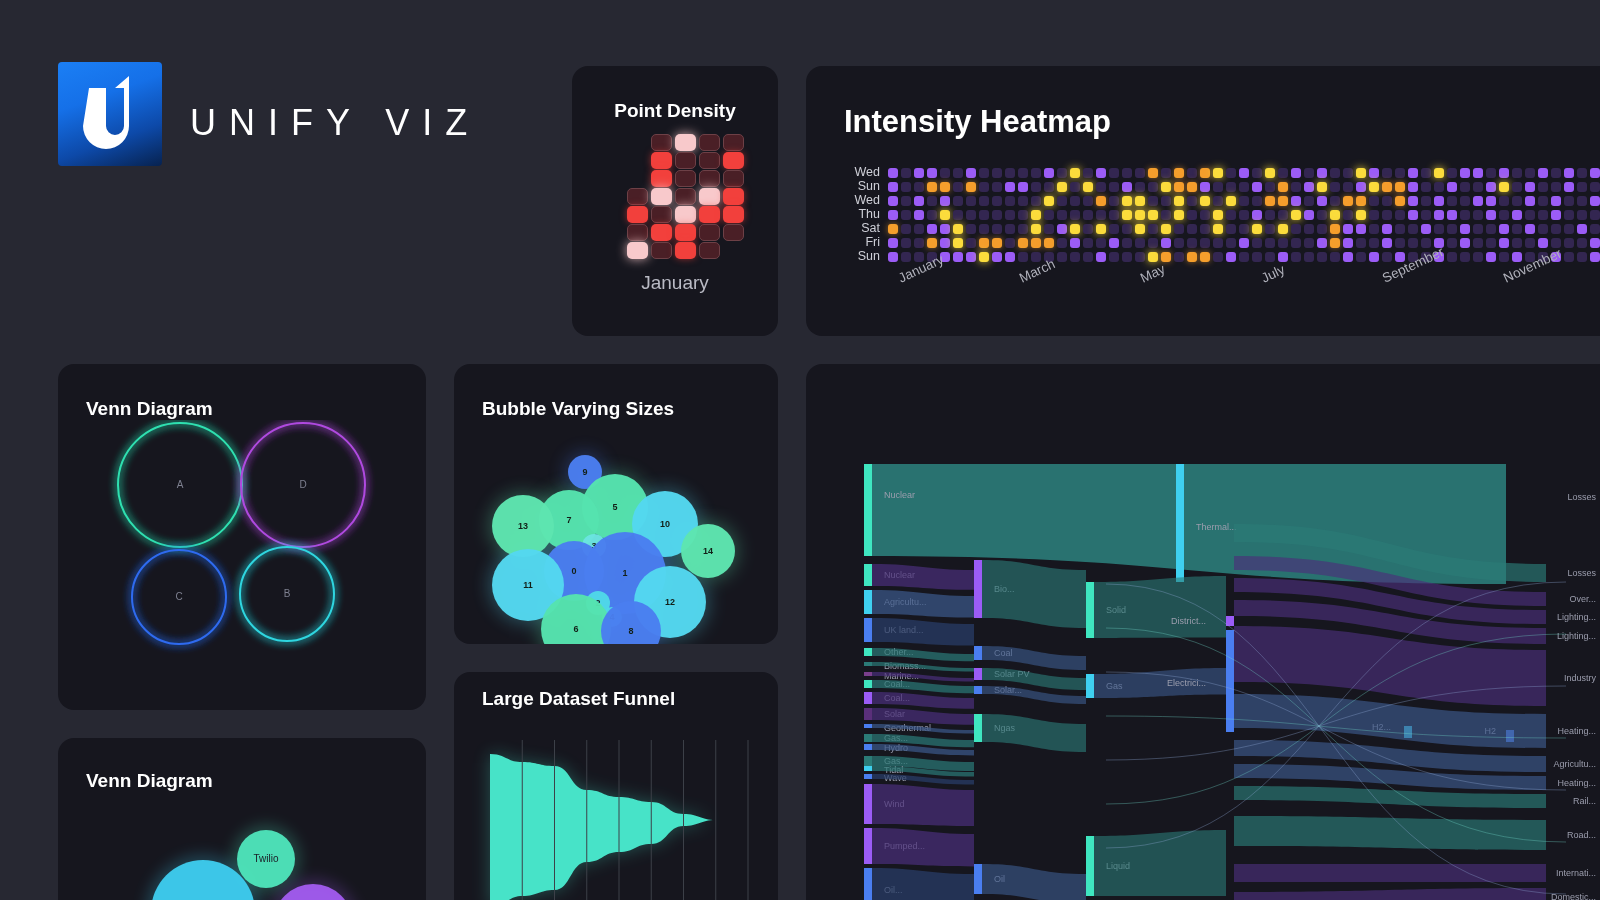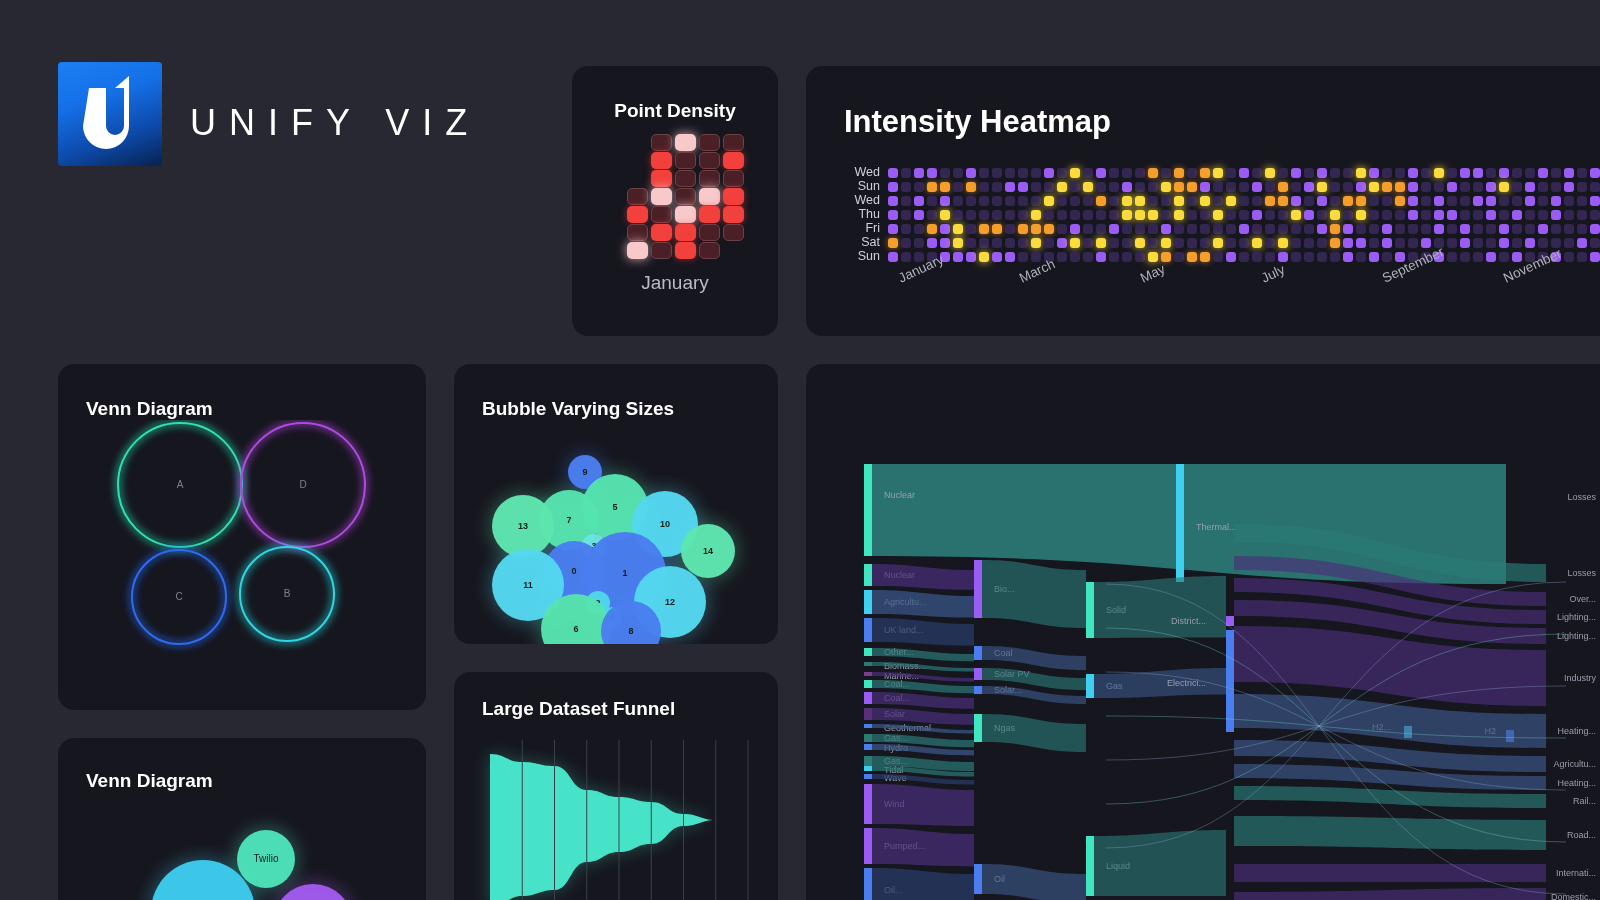--- a/index.html
+++ b/index.html
@@ -78,21 +78,21 @@
   .venn2-label { fill: #1b1b24; font-size: 10px; font-family: "Liberation Sans", sans-serif; }
 
   
   #card-bubble { left: 454px; top: 364px; width: 324px; height: 280px; }
   #card-bubble .card-title { position: absolute; left: 28px; top: 34px; }
   .bub-svg { position: absolute; left: 0; top: 52px; }
   .bub-label { font-size: 9px; font-weight: 700; fill: #132018; font-family: "Liberation Sans", sans-serif; }
 
   
   #card-funnel { left: 454px; top: 672px; width: 324px; height: 266px; }
-  #card-funnel .card-title { position: absolute; left: 28px; top: 26px; }
+  #card-funnel .card-title { position: absolute; left: 28px; top: 16px; }
   .fun-svg { position: absolute; left: 0; top: 68px; }
 
   
   #card-sankey { left: 806px; top: 364px; width: 810px; height: 574px; }
   #card-sankey .card-title { position: absolute; left: 38px; top: 54px; }
   .sank-svg { position: absolute; left: 0; top: 100px; }
   .sank-label { fill: #9b9dad; font-size: 9px; font-family: "Liberation Sans", sans-serif; }
   .sank-label-r { fill: #9b9dad; font-size: 9px; text-anchor: end; font-family: "Liberation Sans", sans-serif; }
 </style>
 </head>
@@ -384,137 +384,137 @@
             <div class="heat-cell" style="background: rgb(155, 92, 246); box-shadow: none;"></div>
             <div class="heat-cell" style="background: rgb(51, 38, 81); box-shadow: none;"></div>
             <div class="heat-cell" style="background: rgb(51, 38, 81); box-shadow: none;"></div>
             <div class="heat-cell" style="background: rgb(155, 92, 246); box-shadow: none;"></div>
             <div class="heat-cell" style="background: rgb(51, 38, 81); box-shadow: none;"></div>
             <div class="heat-cell" style="background: rgb(51, 38, 81); box-shadow: none;"></div>
             <div class="heat-cell" style="background: rgb(51, 38, 81); box-shadow: none;"></div>
           </div>
         </div>
         <div class="heat-row">
-          <div class="heat-label">Fri</div>
+          <div class="heat-label">Sat</div>
           <div class="heat-cells">
-            <div class="heat-cell" style="background: rgb(155, 92, 246); box-shadow: none;"></div>
-            <div class="heat-cell" style="background: rgb(51, 38, 81); box-shadow: none;"></div>
-            <div class="heat-cell" style="background: rgb(51, 38, 81); box-shadow: none;"></div>
-            <div class="heat-cell" style="background: rgb(245, 158, 44); box-shadow: rgba(245, 158, 44, 0.6) 0px 0px 6px;"></div>
-            <div class="heat-cell" style="background: rgb(155, 92, 246); box-shadow: none;"></div>
-            <div class="heat-cell" style="background: rgb(251, 220, 60); box-shadow: rgba(251, 220, 60, 0.9) 0px 0px 9px;"></div>
-            <div class="heat-cell" style="background: rgb(51, 38, 81); box-shadow: none;"></div>
-            <div class="heat-cell" style="background: rgb(245, 158, 44); box-shadow: rgba(245, 158, 44, 0.6) 0px 0px 6px;"></div>
-            <div class="heat-cell" style="background: rgb(245, 158, 44); box-shadow: rgba(245, 158, 44, 0.6) 0px 0px 6px;"></div>
-            <div class="heat-cell" style="background: rgb(51, 38, 81); box-shadow: none;"></div>
-            <div class="heat-cell" style="background: rgb(245, 158, 44); box-shadow: rgba(245, 158, 44, 0.6) 0px 0px 6px;"></div>
-            <div class="heat-cell" style="background: rgb(245, 158, 44); box-shadow: rgba(245, 158, 44, 0.6) 0px 0px 6px;"></div>
-            <div class="heat-cell" style="background: rgb(245, 158, 44); box-shadow: rgba(245, 158, 44, 0.6) 0px 0px 6px;"></div>
-            <div class="heat-cell" style="background: rgb(51, 38, 81); box-shadow: none;"></div>
-            <div class="heat-cell" style="background: rgb(155, 92, 246); box-shadow: none;"></div>
-            <div class="heat-cell" style="background: rgb(51, 38, 81); box-shadow: none;"></div>
-            <div class="heat-cell" style="background: rgb(51, 38, 81); box-shadow: none;"></div>
-            <div class="heat-cell" style="background: rgb(155, 92, 246); box-shadow: none;"></div>
-            <div class="heat-cell" style="background: rgb(51, 38, 81); box-shadow: none;"></div>
-            <div class="heat-cell" style="background: rgb(51, 38, 81); box-shadow: none;"></div>
-            <div class="heat-cell" style="background: rgb(51, 38, 81); box-shadow: none;"></div>
-            <div class="heat-cell" style="background: rgb(155, 92, 246); box-shadow: none;"></div>
-            <div class="heat-cell" style="background: rgb(51, 38, 81); box-shadow: none;"></div>
-            <div class="heat-cell" style="background: rgb(51, 38, 81); box-shadow: none;"></div>
-            <div class="heat-cell" style="background: rgb(51, 38, 81); box-shadow: none;"></div>
-            <div class="heat-cell" style="background: rgb(51, 38, 81); box-shadow: none;"></div>
-            <div class="heat-cell" style="background: rgb(51, 38, 81); box-shadow: none;"></div>
-            <div class="heat-cell" style="background: rgb(155, 92, 246); box-shadow: none;"></div>
-            <div class="heat-cell" style="background: rgb(51, 38, 81); box-shadow: none;"></div>
-            <div class="heat-cell" style="background: rgb(51, 38, 81); box-shadow: none;"></div>
-            <div class="heat-cell" style="background: rgb(51, 38, 81); box-shadow: none;"></div>
-            <div class="heat-cell" style="background: rgb(51, 38, 81); box-shadow: none;"></div>
-            <div class="heat-cell" style="background: rgb(51, 38, 81); box-shadow: none;"></div>
-            <div class="heat-cell" style="background: rgb(155, 92, 246); box-shadow: none;"></div>
-            <div class="heat-cell" style="background: rgb(245, 158, 44); box-shadow: rgba(245, 158, 44, 0.6) 0px 0px 6px;"></div>
-            <div class="heat-cell" style="background: rgb(155, 92, 246); box-shadow: none;"></div>
-            <div class="heat-cell" style="background: rgb(51, 38, 81); box-shadow: none;"></div>
-            <div class="heat-cell" style="background: rgb(51, 38, 81); box-shadow: none;"></div>
-            <div class="heat-cell" style="background: rgb(155, 92, 246); box-shadow: none;"></div>
-            <div class="heat-cell" style="background: rgb(51, 38, 81); box-shadow: none;"></div>
-            <div class="heat-cell" style="background: rgb(51, 38, 81); box-shadow: none;"></div>
-            <div class="heat-cell" style="background: rgb(51, 38, 81); box-shadow: none;"></div>
-            <div class="heat-cell" style="background: rgb(155, 92, 246); box-shadow: none;"></div>
-            <div class="heat-cell" style="background: rgb(51, 38, 81); box-shadow: none;"></div>
-            <div class="heat-cell" style="background: rgb(155, 92, 246); box-shadow: none;"></div>
-            <div class="heat-cell" style="background: rgb(51, 38, 81); box-shadow: none;"></div>
-            <div class="heat-cell" style="background: rgb(51, 38, 81); box-shadow: none;"></div>
-            <div class="heat-cell" style="background: rgb(155, 92, 246); box-shadow: none;"></div>
-            <div class="heat-cell" style="background: rgb(51, 38, 81); box-shadow: none;"></div>
-            <div class="heat-cell" style="background: rgb(51, 38, 81); box-shadow: none;"></div>
-            <div class="heat-cell" style="background: rgb(155, 92, 246); box-shadow: none;"></div>
-            <div class="heat-cell" style="background: rgb(51, 38, 81); box-shadow: none;"></div>
-            <div class="heat-cell" style="background: rgb(51, 38, 81); box-shadow: none;"></div>
-            <div class="heat-cell" style="background: rgb(51, 38, 81); box-shadow: none;"></div>
-            <div class="heat-cell" style="background: rgb(155, 92, 246); box-shadow: none;"></div>
+            <div class="heat-cell" style="background: rgb(245, 158, 44); box-shadow: rgba(245, 158, 44, 0.6) 0px 0px 6px;"></div>
+            <div class="heat-cell" style="background: rgb(51, 38, 81); box-shadow: none;"></div>
+            <div class="heat-cell" style="background: rgb(51, 38, 81); box-shadow: none;"></div>
+            <div class="heat-cell" style="background: rgb(155, 92, 246); box-shadow: none;"></div>
+            <div class="heat-cell" style="background: rgb(155, 92, 246); box-shadow: none;"></div>
+            <div class="heat-cell" style="background: rgb(251, 220, 60); box-shadow: rgba(251, 220, 60, 0.9) 0px 0px 9px;"></div>
+            <div class="heat-cell" style="background: rgb(51, 38, 81); box-shadow: none;"></div>
+            <div class="heat-cell" style="background: rgb(51, 38, 81); box-shadow: none;"></div>
+            <div class="heat-cell" style="background: rgb(51, 38, 81); box-shadow: none;"></div>
+            <div class="heat-cell" style="background: rgb(51, 38, 81); box-shadow: none;"></div>
+            <div class="heat-cell" style="background: rgb(51, 38, 81); box-shadow: none;"></div>
+            <div class="heat-cell" style="background: rgb(251, 220, 60); box-shadow: rgba(251, 220, 60, 0.9) 0px 0px 9px;"></div>
+            <div class="heat-cell" style="background: rgb(51, 38, 81); box-shadow: none;"></div>
+            <div class="heat-cell" style="background: rgb(155, 92, 246); box-shadow: none;"></div>
+            <div class="heat-cell" style="background: rgb(251, 220, 60); box-shadow: rgba(251, 220, 60, 0.9) 0px 0px 9px;"></div>
+            <div class="heat-cell" style="background: rgb(51, 38, 81); box-shadow: none;"></div>
+            <div class="heat-cell" style="background: rgb(251, 220, 60); box-shadow: rgba(251, 220, 60, 0.9) 0px 0px 9px;"></div>
+            <div class="heat-cell" style="background: rgb(51, 38, 81); box-shadow: none;"></div>
+            <div class="heat-cell" style="background: rgb(51, 38, 81); box-shadow: none;"></div>
+            <div class="heat-cell" style="background: rgb(251, 220, 60); box-shadow: rgba(251, 220, 60, 0.9) 0px 0px 9px;"></div>
+            <div class="heat-cell" style="background: rgb(51, 38, 81); box-shadow: none;"></div>
+            <div class="heat-cell" style="background: rgb(251, 220, 60); box-shadow: rgba(251, 220, 60, 0.9) 0px 0px 9px;"></div>
+            <div class="heat-cell" style="background: rgb(51, 38, 81); box-shadow: none;"></div>
+            <div class="heat-cell" style="background: rgb(51, 38, 81); box-shadow: none;"></div>
+            <div class="heat-cell" style="background: rgb(51, 38, 81); box-shadow: none;"></div>
+            <div class="heat-cell" style="background: rgb(251, 220, 60); box-shadow: rgba(251, 220, 60, 0.9) 0px 0px 9px;"></div>
+            <div class="heat-cell" style="background: rgb(51, 38, 81); box-shadow: none;"></div>
+            <div class="heat-cell" style="background: rgb(51, 38, 81); box-shadow: none;"></div>
+            <div class="heat-cell" style="background: rgb(251, 220, 60); box-shadow: rgba(251, 220, 60, 0.9) 0px 0px 9px;"></div>
+            <div class="heat-cell" style="background: rgb(51, 38, 81); box-shadow: none;"></div>
+            <div class="heat-cell" style="background: rgb(251, 220, 60); box-shadow: rgba(251, 220, 60, 0.9) 0px 0px 9px;"></div>
+            <div class="heat-cell" style="background: rgb(51, 38, 81); box-shadow: none;"></div>
+            <div class="heat-cell" style="background: rgb(51, 38, 81); box-shadow: none;"></div>
+            <div class="heat-cell" style="background: rgb(51, 38, 81); box-shadow: none;"></div>
+            <div class="heat-cell" style="background: rgb(245, 158, 44); box-shadow: rgba(245, 158, 44, 0.6) 0px 0px 6px;"></div>
+            <div class="heat-cell" style="background: rgb(155, 92, 246); box-shadow: none;"></div>
+            <div class="heat-cell" style="background: rgb(155, 92, 246); box-shadow: none;"></div>
+            <div class="heat-cell" style="background: rgb(51, 38, 81); box-shadow: none;"></div>
+            <div class="heat-cell" style="background: rgb(155, 92, 246); box-shadow: none;"></div>
+            <div class="heat-cell" style="background: rgb(51, 38, 81); box-shadow: none;"></div>
+            <div class="heat-cell" style="background: rgb(51, 38, 81); box-shadow: none;"></div>
+            <div class="heat-cell" style="background: rgb(155, 92, 246); box-shadow: none;"></div>
+            <div class="heat-cell" style="background: rgb(51, 38, 81); box-shadow: none;"></div>
+            <div class="heat-cell" style="background: rgb(51, 38, 81); box-shadow: none;"></div>
+            <div class="heat-cell" style="background: rgb(155, 92, 246); box-shadow: none;"></div>
+            <div class="heat-cell" style="background: rgb(51, 38, 81); box-shadow: none;"></div>
+            <div class="heat-cell" style="background: rgb(51, 38, 81); box-shadow: none;"></div>
+            <div class="heat-cell" style="background: rgb(155, 92, 246); box-shadow: none;"></div>
+            <div class="heat-cell" style="background: rgb(51, 38, 81); box-shadow: none;"></div>
+            <div class="heat-cell" style="background: rgb(155, 92, 246); box-shadow: none;"></div>
+            <div class="heat-cell" style="background: rgb(51, 38, 81); box-shadow: none;"></div>
+            <div class="heat-cell" style="background: rgb(51, 38, 81); box-shadow: none;"></div>
+            <div class="heat-cell" style="background: rgb(51, 38, 81); box-shadow: none;"></div>
+            <div class="heat-cell" style="background: rgb(155, 92, 246); box-shadow: none;"></div>
+            <div class="heat-cell" style="background: rgb(51, 38, 81); box-shadow: none;"></div>
           </div>
         </div>
         <div class="heat-row">
-          <div class="heat-label">Sat</div>
+          <div class="heat-label">Fri</div>
           <div class="heat-cells">
-            <div class="heat-cell" style="background: rgb(245, 158, 44); box-shadow: rgba(245, 158, 44, 0.6) 0px 0px 6px;"></div>
-            <div class="heat-cell" style="background: rgb(51, 38, 81); box-shadow: none;"></div>
-            <div class="heat-cell" style="background: rgb(51, 38, 81); box-shadow: none;"></div>
-            <div class="heat-cell" style="background: rgb(155, 92, 246); box-shadow: none;"></div>
-            <div class="heat-cell" style="background: rgb(155, 92, 246); box-shadow: none;"></div>
-            <div class="heat-cell" style="background: rgb(251, 220, 60); box-shadow: rgba(251, 220, 60, 0.9) 0px 0px 9px;"></div>
-            <div class="heat-cell" style="background: rgb(51, 38, 81); box-shadow: none;"></div>
-            <div class="heat-cell" style="background: rgb(51, 38, 81); box-shadow: none;"></div>
-            <div class="heat-cell" style="background: rgb(51, 38, 81); box-shadow: none;"></div>
-            <div class="heat-cell" style="background: rgb(51, 38, 81); box-shadow: none;"></div>
-            <div class="heat-cell" style="background: rgb(51, 38, 81); box-shadow: none;"></div>
-            <div class="heat-cell" style="background: rgb(251, 220, 60); box-shadow: rgba(251, 220, 60, 0.9) 0px 0px 9px;"></div>
-            <div class="heat-cell" style="background: rgb(51, 38, 81); box-shadow: none;"></div>
-            <div class="heat-cell" style="background: rgb(155, 92, 246); box-shadow: none;"></div>
-            <div class="heat-cell" style="background: rgb(251, 220, 60); box-shadow: rgba(251, 220, 60, 0.9) 0px 0px 9px;"></div>
-            <div class="heat-cell" style="background: rgb(51, 38, 81); box-shadow: none;"></div>
-            <div class="heat-cell" style="background: rgb(251, 220, 60); box-shadow: rgba(251, 220, 60, 0.9) 0px 0px 9px;"></div>
-            <div class="heat-cell" style="background: rgb(51, 38, 81); box-shadow: none;"></div>
-            <div class="heat-cell" style="background: rgb(51, 38, 81); box-shadow: none;"></div>
-            <div class="heat-cell" style="background: rgb(251, 220, 60); box-shadow: rgba(251, 220, 60, 0.9) 0px 0px 9px;"></div>
-            <div class="heat-cell" style="background: rgb(51, 38, 81); box-shadow: none;"></div>
-            <div class="heat-cell" style="background: rgb(251, 220, 60); box-shadow: rgba(251, 220, 60, 0.9) 0px 0px 9px;"></div>
-            <div class="heat-cell" style="background: rgb(51, 38, 81); box-shadow: none;"></div>
-            <div class="heat-cell" style="background: rgb(51, 38, 81); box-shadow: none;"></div>
-            <div class="heat-cell" style="background: rgb(51, 38, 81); box-shadow: none;"></div>
-            <div class="heat-cell" style="background: rgb(251, 220, 60); box-shadow: rgba(251, 220, 60, 0.9) 0px 0px 9px;"></div>
-            <div class="heat-cell" style="background: rgb(51, 38, 81); box-shadow: none;"></div>
-            <div class="heat-cell" style="background: rgb(51, 38, 81); box-shadow: none;"></div>
-            <div class="heat-cell" style="background: rgb(251, 220, 60); box-shadow: rgba(251, 220, 60, 0.9) 0px 0px 9px;"></div>
-            <div class="heat-cell" style="background: rgb(51, 38, 81); box-shadow: none;"></div>
-            <div class="heat-cell" style="background: rgb(251, 220, 60); box-shadow: rgba(251, 220, 60, 0.9) 0px 0px 9px;"></div>
-            <div class="heat-cell" style="background: rgb(51, 38, 81); box-shadow: none;"></div>
-            <div class="heat-cell" style="background: rgb(51, 38, 81); box-shadow: none;"></div>
-            <div class="heat-cell" style="background: rgb(51, 38, 81); box-shadow: none;"></div>
-            <div class="heat-cell" style="background: rgb(245, 158, 44); box-shadow: rgba(245, 158, 44, 0.6) 0px 0px 6px;"></div>
-            <div class="heat-cell" style="background: rgb(155, 92, 246); box-shadow: none;"></div>
-            <div class="heat-cell" style="background: rgb(155, 92, 246); box-shadow: none;"></div>
-            <div class="heat-cell" style="background: rgb(51, 38, 81); box-shadow: none;"></div>
-            <div class="heat-cell" style="background: rgb(155, 92, 246); box-shadow: none;"></div>
-            <div class="heat-cell" style="background: rgb(51, 38, 81); box-shadow: none;"></div>
-            <div class="heat-cell" style="background: rgb(51, 38, 81); box-shadow: none;"></div>
-            <div class="heat-cell" style="background: rgb(155, 92, 246); box-shadow: none;"></div>
-            <div class="heat-cell" style="background: rgb(51, 38, 81); box-shadow: none;"></div>
-            <div class="heat-cell" style="background: rgb(51, 38, 81); box-shadow: none;"></div>
-            <div class="heat-cell" style="background: rgb(155, 92, 246); box-shadow: none;"></div>
-            <div class="heat-cell" style="background: rgb(51, 38, 81); box-shadow: none;"></div>
-            <div class="heat-cell" style="background: rgb(51, 38, 81); box-shadow: none;"></div>
-            <div class="heat-cell" style="background: rgb(155, 92, 246); box-shadow: none;"></div>
-            <div class="heat-cell" style="background: rgb(51, 38, 81); box-shadow: none;"></div>
-            <div class="heat-cell" style="background: rgb(155, 92, 246); box-shadow: none;"></div>
-            <div class="heat-cell" style="background: rgb(51, 38, 81); box-shadow: none;"></div>
-            <div class="heat-cell" style="background: rgb(51, 38, 81); box-shadow: none;"></div>
-            <div class="heat-cell" style="background: rgb(51, 38, 81); box-shadow: none;"></div>
-            <div class="heat-cell" style="background: rgb(155, 92, 246); box-shadow: none;"></div>
-            <div class="heat-cell" style="background: rgb(51, 38, 81); box-shadow: none;"></div>
+            <div class="heat-cell" style="background: rgb(155, 92, 246); box-shadow: none;"></div>
+            <div class="heat-cell" style="background: rgb(51, 38, 81); box-shadow: none;"></div>
+            <div class="heat-cell" style="background: rgb(51, 38, 81); box-shadow: none;"></div>
+            <div class="heat-cell" style="background: rgb(245, 158, 44); box-shadow: rgba(245, 158, 44, 0.6) 0px 0px 6px;"></div>
+            <div class="heat-cell" style="background: rgb(155, 92, 246); box-shadow: none;"></div>
+            <div class="heat-cell" style="background: rgb(251, 220, 60); box-shadow: rgba(251, 220, 60, 0.9) 0px 0px 9px;"></div>
+            <div class="heat-cell" style="background: rgb(51, 38, 81); box-shadow: none;"></div>
+            <div class="heat-cell" style="background: rgb(245, 158, 44); box-shadow: rgba(245, 158, 44, 0.6) 0px 0px 6px;"></div>
+            <div class="heat-cell" style="background: rgb(245, 158, 44); box-shadow: rgba(245, 158, 44, 0.6) 0px 0px 6px;"></div>
+            <div class="heat-cell" style="background: rgb(51, 38, 81); box-shadow: none;"></div>
+            <div class="heat-cell" style="background: rgb(245, 158, 44); box-shadow: rgba(245, 158, 44, 0.6) 0px 0px 6px;"></div>
+            <div class="heat-cell" style="background: rgb(245, 158, 44); box-shadow: rgba(245, 158, 44, 0.6) 0px 0px 6px;"></div>
+            <div class="heat-cell" style="background: rgb(245, 158, 44); box-shadow: rgba(245, 158, 44, 0.6) 0px 0px 6px;"></div>
+            <div class="heat-cell" style="background: rgb(51, 38, 81); box-shadow: none;"></div>
+            <div class="heat-cell" style="background: rgb(155, 92, 246); box-shadow: none;"></div>
+            <div class="heat-cell" style="background: rgb(51, 38, 81); box-shadow: none;"></div>
+            <div class="heat-cell" style="background: rgb(51, 38, 81); box-shadow: none;"></div>
+            <div class="heat-cell" style="background: rgb(155, 92, 246); box-shadow: none;"></div>
+            <div class="heat-cell" style="background: rgb(51, 38, 81); box-shadow: none;"></div>
+            <div class="heat-cell" style="background: rgb(51, 38, 81); box-shadow: none;"></div>
+            <div class="heat-cell" style="background: rgb(51, 38, 81); box-shadow: none;"></div>
+            <div class="heat-cell" style="background: rgb(155, 92, 246); box-shadow: none;"></div>
+            <div class="heat-cell" style="background: rgb(51, 38, 81); box-shadow: none;"></div>
+            <div class="heat-cell" style="background: rgb(51, 38, 81); box-shadow: none;"></div>
+            <div class="heat-cell" style="background: rgb(51, 38, 81); box-shadow: none;"></div>
+            <div class="heat-cell" style="background: rgb(51, 38, 81); box-shadow: none;"></div>
+            <div class="heat-cell" style="background: rgb(51, 38, 81); box-shadow: none;"></div>
+            <div class="heat-cell" style="background: rgb(155, 92, 246); box-shadow: none;"></div>
+            <div class="heat-cell" style="background: rgb(51, 38, 81); box-shadow: none;"></div>
+            <div class="heat-cell" style="background: rgb(51, 38, 81); box-shadow: none;"></div>
+            <div class="heat-cell" style="background: rgb(51, 38, 81); box-shadow: none;"></div>
+            <div class="heat-cell" style="background: rgb(51, 38, 81); box-shadow: none;"></div>
+            <div class="heat-cell" style="background: rgb(51, 38, 81); box-shadow: none;"></div>
+            <div class="heat-cell" style="background: rgb(155, 92, 246); box-shadow: none;"></div>
+            <div class="heat-cell" style="background: rgb(245, 158, 44); box-shadow: rgba(245, 158, 44, 0.6) 0px 0px 6px;"></div>
+            <div class="heat-cell" style="background: rgb(155, 92, 246); box-shadow: none;"></div>
+            <div class="heat-cell" style="background: rgb(51, 38, 81); box-shadow: none;"></div>
+            <div class="heat-cell" style="background: rgb(51, 38, 81); box-shadow: none;"></div>
+            <div class="heat-cell" style="background: rgb(155, 92, 246); box-shadow: none;"></div>
+            <div class="heat-cell" style="background: rgb(51, 38, 81); box-shadow: none;"></div>
+            <div class="heat-cell" style="background: rgb(51, 38, 81); box-shadow: none;"></div>
+            <div class="heat-cell" style="background: rgb(51, 38, 81); box-shadow: none;"></div>
+            <div class="heat-cell" style="background: rgb(155, 92, 246); box-shadow: none;"></div>
+            <div class="heat-cell" style="background: rgb(51, 38, 81); box-shadow: none;"></div>
+            <div class="heat-cell" style="background: rgb(155, 92, 246); box-shadow: none;"></div>
+            <div class="heat-cell" style="background: rgb(51, 38, 81); box-shadow: none;"></div>
+            <div class="heat-cell" style="background: rgb(51, 38, 81); box-shadow: none;"></div>
+            <div class="heat-cell" style="background: rgb(155, 92, 246); box-shadow: none;"></div>
+            <div class="heat-cell" style="background: rgb(51, 38, 81); box-shadow: none;"></div>
+            <div class="heat-cell" style="background: rgb(51, 38, 81); box-shadow: none;"></div>
+            <div class="heat-cell" style="background: rgb(155, 92, 246); box-shadow: none;"></div>
+            <div class="heat-cell" style="background: rgb(51, 38, 81); box-shadow: none;"></div>
+            <div class="heat-cell" style="background: rgb(51, 38, 81); box-shadow: none;"></div>
+            <div class="heat-cell" style="background: rgb(51, 38, 81); box-shadow: none;"></div>
+            <div class="heat-cell" style="background: rgb(155, 92, 246); box-shadow: none;"></div>
           </div>
         </div>
         <div class="heat-row">
           <div class="heat-label">Sun</div>
           <div class="heat-cells">
             <div class="heat-cell" style="background: rgb(155, 92, 246); box-shadow: none;"></div>
             <div class="heat-cell" style="background: rgb(51, 38, 81); box-shadow: none;"></div>
             <div class="heat-cell" style="background: rgb(51, 38, 81); box-shadow: none;"></div>
             <div class="heat-cell" style="background: rgb(51, 38, 81); box-shadow: none;"></div>
             <div class="heat-cell" style="background: rgb(155, 92, 246); box-shadow: none;"></div>

